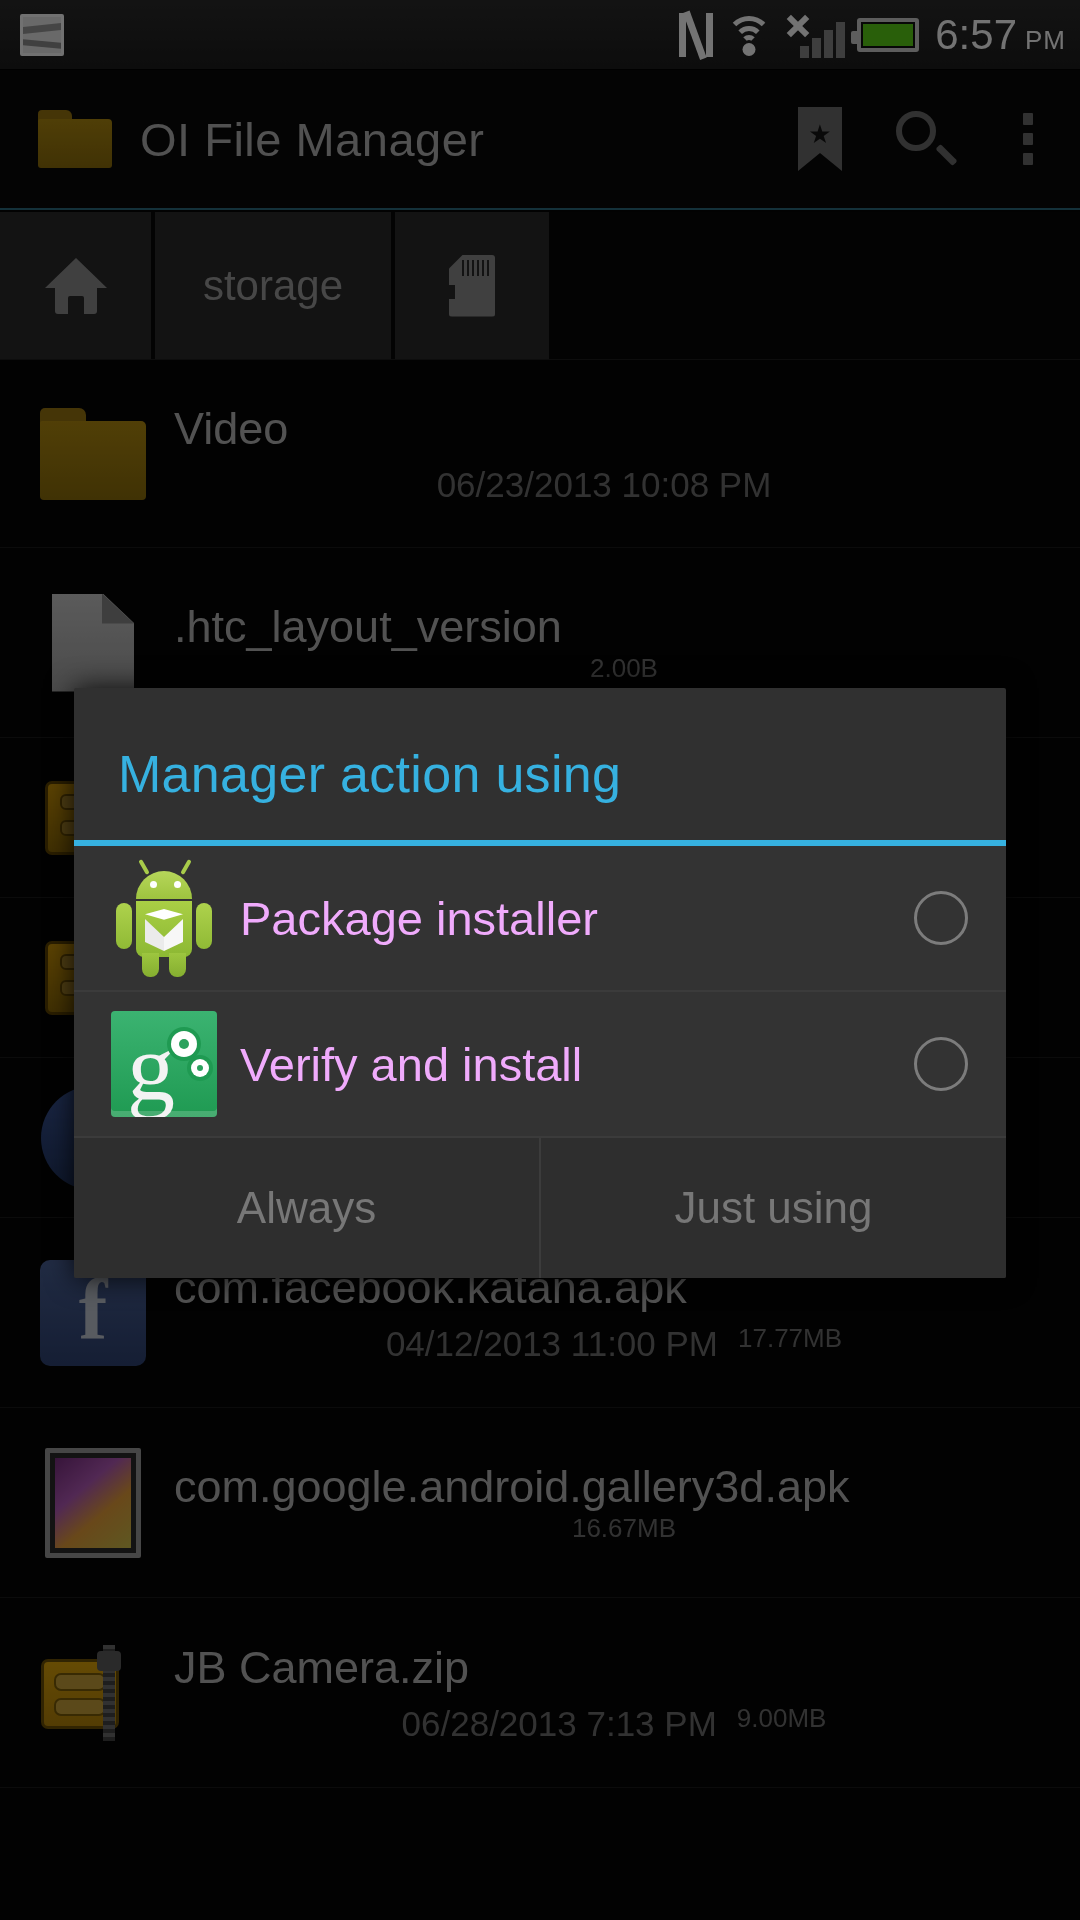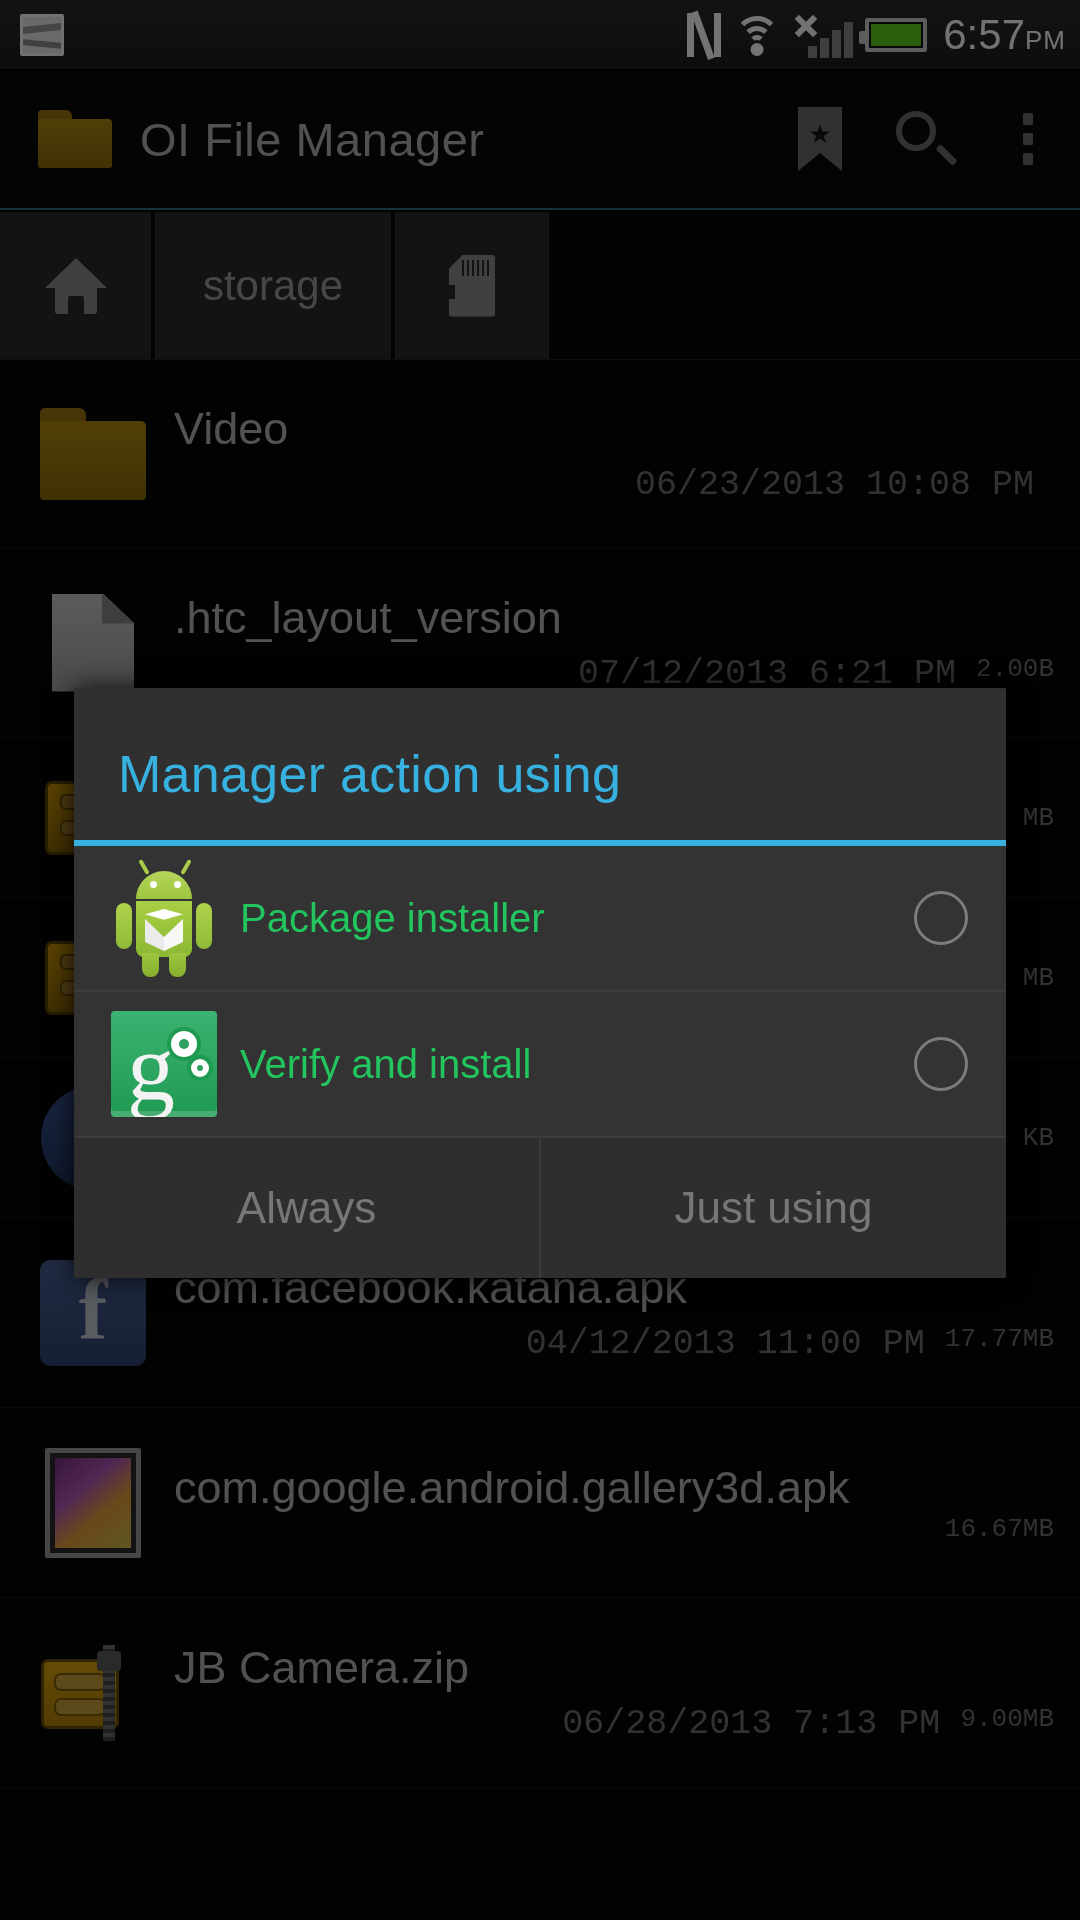--- a/index.html
+++ b/index.html
@@ -83,21 +83,21 @@
     position:relative; background:#111; padding:2px;
   }
   .battery::after{
     content:""; position:absolute; left:-10px; top:9px; width:7px; height:13px;
     background:#cfcfcf; border-radius:2px 0 0 2px;
   }
   .battery .fill{ width:100%; height:100%; background:#5bd318; }
 
   #clock{ display:flex; align-items:baseline; color:#fff; margin-left:4px; }
   #clock .t{ font-size:42px; font-weight:400; letter-spacing:0px; }
-  #clock .ap{ font-size:26px; margin-left:0; letter-spacing:1px; }
+  #clock .ap{ font-size:26px; margin-left:8px; letter-spacing:1px; }
 
   
   #actionbar{
     position:absolute; left:0; top:70px; width:1080px; height:140px;
     background:#0b0b0b;
     display:flex; align-items:center;
     border-bottom:2px solid #2e6e80;
   }
   .app-folder{
     margin-left:38px; width:74px; height:58px; position:relative;
@@ -187,21 +187,21 @@
   #filelist{ position:absolute; left:0; top:360px; width:1080px; bottom:0; }
   .row{
     position:relative; width:1080px; display:flex; align-items:center;
     border-bottom:1px solid #1a1a1a; padding-left:34px; padding-right:26px;
   }
   .row .thumb{ width:118px; flex:0 0 118px; display:flex; align-items:center; justify-content:center; }
   .row .info{ flex:1; padding-left:22px; min-width:0; }
   .row .name{ color:#b7b7b7; font-size:45px; white-space:nowrap; overflow:hidden; }
   .row .meta{ color:#6f6f6f; font-size:35px; margin-top:10px; }
   .row .size{ color:#6f6f6f; font-size:26px; white-space:nowrap; padding-left:20px; }
-  .row .sub{ display:flex; align-items:center; justify-content:flex-end;font-family:Liberation Mono, monospace; }
+  .row .sub{ display:flex; align-items:center; justify-content:center; }
 
   
   .ic-folder{ width:106px; height:92px; position:relative; }
   .ic-folder .tab{
     position:absolute; left:0; top:0; width:46px; height:16px;
     background:#9a7510; border-radius:5px 7px 0 0;
   }
   .ic-folder .body{
     position:absolute; left:0; top:13px; width:106px; height:79px;
     background:linear-gradient(180deg,#b38c10 0%,#8e6f0c 100%); border-radius:2px 5px 4px 4px;
@@ -287,21 +287,21 @@
     letter-spacing:0.3px;
   }
   #dialog-divider{ height:6px; background:#36b1e0; }
   .opt{
     display:flex; align-items:center; height:146px;
     padding:0 38px 0 30px;
     border-bottom:2px solid #3b3b3b;
     background:#333333;
   }
   .opt .oicon{ width:120px; flex:0 0 120px; display:flex; align-items:center; justify-content:center; }
-  .opt .olabel{ flex:1; color:#22c55e; font-size:40px; padding-left:16px; }
+  .opt .olabel{ flex:1; color:#f0abfc; font-size:47px; padding-left:16px; }
   .radio{ width:54px; height:54px; border:3px solid #7c7c7c; border-radius:50%; }
 
   
   .ic-android{ width:104px; height:118px; position:relative; }
   .ic-android .head{
     position:absolute; left:24px; top:12px; width:56px; height:28px;
     background:linear-gradient(180deg,#b6d65a 0%,#9ec43f 100%);
     border-radius:28px 28px 0 0;
   }
   .ic-android .eye{ position:absolute; top:22px; width:7px; height:7px; background:#fff; border-radius:50%; }
@@ -499,21 +499,20 @@
     <div class="row" style="height:190px">
       <div class="thumb">
         <div class="ic-file">
             <div class="page"></div>
             <div class="fold"></div>
           </div>
       </div>
       <div class="info">
         <div class="name">.htc_layout_version</div>
         <div class="sub">
-          <div class="meta">07/12/2013 6:21 PM</div>
           <div class="size">2.00B</div>
         </div>
       </div>
     </div>
 
     <div class="row" style="height:160px">
       <div class="thumb">
         <div class="ic-zip-sm"></div>
       </div>
       <div class="info">

